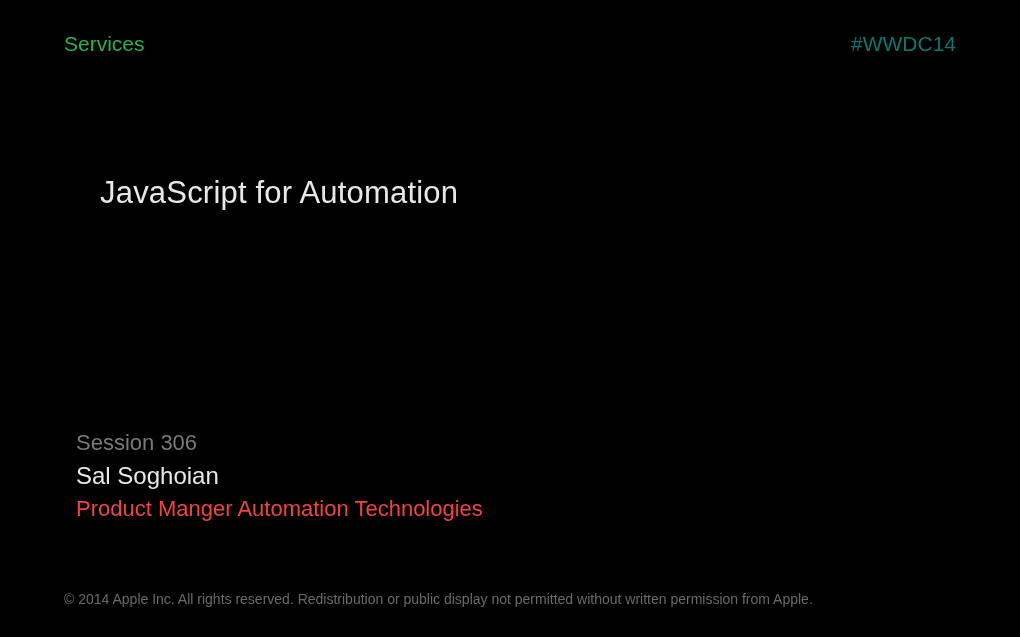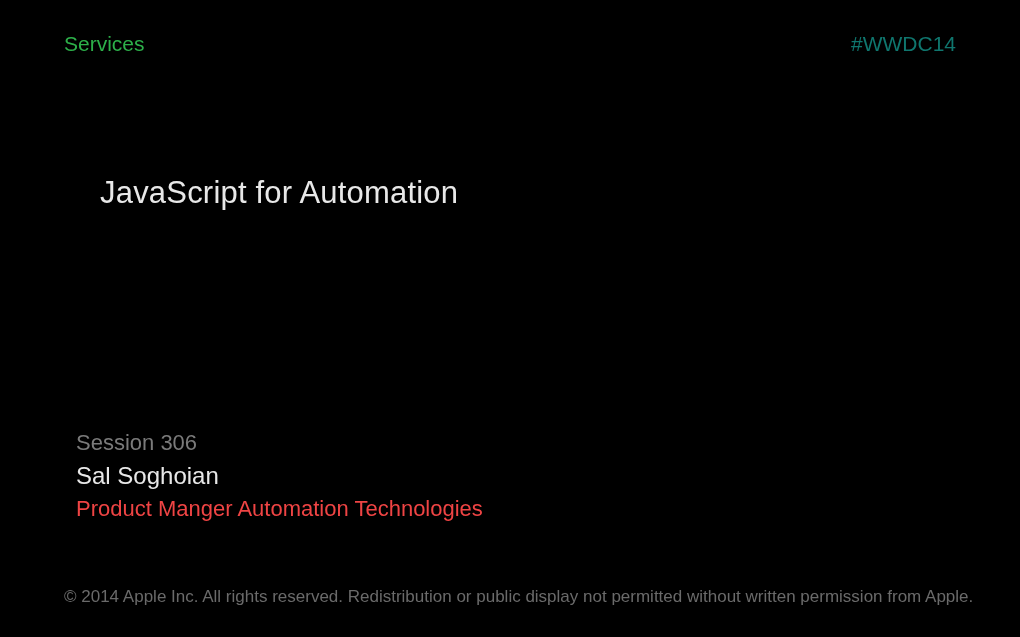--- a/index.html
+++ b/index.html
@@ -65,21 +65,21 @@
     .role {
       color: #ef4444;
       font-size: 22px;
       font-weight: 400;
     }
     .copyright {
       position: absolute;
       bottom: 30px;
       left: 64px;
       color: #6a6a6a;
-      font-size: 17px;
+      font-size: 14px;
       font-weight: 400;
     }
   </style>
 </head>
 <body>
 
 <div class="header-row">
   <div class="category">Services</div>
   <div class="hashtag">#WWDC14</div>
 </div>

